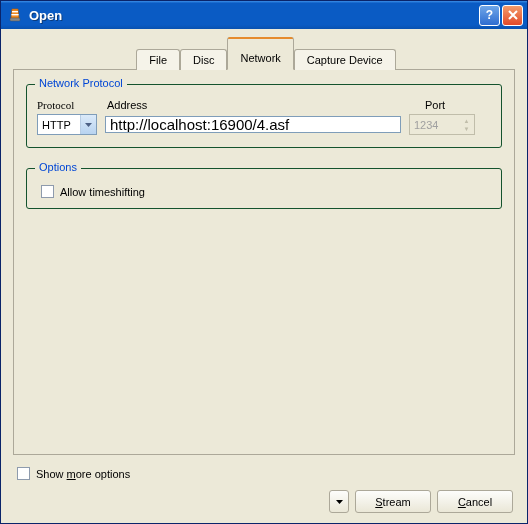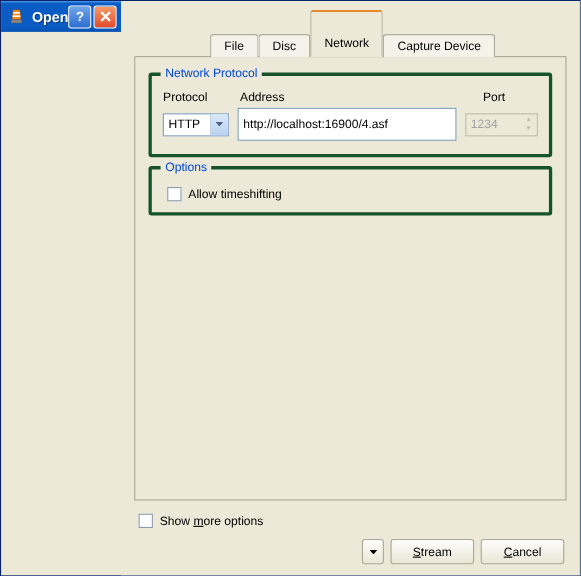--- a/index.html
+++ b/index.html
@@ -11,21 +11,21 @@
     background: #fff;
     width: 528px;
     height: 524px;
     overflow: hidden;
   }
   .window {
     width: 528px;
     height: 524px;
     border: 1px solid #0a246a;
     display: flex;
-    flex-direction: row;
+    flex-direction: column;
     background: #ece9d8;
   }
   .titlebar {
     height: 28px;
     background: linear-gradient(to bottom, #3b8ee8 0%, #0a5bc4 8%, #0a5bc4 85%, #0851b0 100%);
     display: flex;
     align-items: center;
     padding: 0 4px 0 6px;
     color: #fff;
   }
@@ -82,62 +82,62 @@
     background: #f5f3e9;
     margin-right: 0px;
     position: relative;
     color: #000;
     cursor: default;
   }
   .tab.active {
     background: #ece9d8;
     border-bottom: 1px solid #ece9d8;
     z-index: 3;
-    padding-top: 24px;
+    padding-top: 14px;
     padding-bottom: 5px;
     margin-top: -2px;
   }
   .tab.active::before {
     content: "";
     position: absolute;
     top: -1px; left: 0; right: 0;
     height: 2px;
     background: #e68b2c;
     border-radius: 2px 2px 0 0;
   }
   .tab-panel {
     border: 1px solid #aca899;
     background: #ece9d8;
     flex: 1;
     padding: 14px 12px 8px 12px;
     position: relative;
   }
   .groupbox {
-    border: 3px solid #14532d;
+    border: 1px solid #14532d;
     border-radius: 3px;
-    margin-bottom: 8px;
-    padding: 14px 10px 12px 10px;
+    margin-bottom: 20px;
+    padding: 14px 26px 12px 10px;
     position: relative;
   }
   .grouplabel {
     position: absolute;
     top: -8px;
     left: 8px;
     background: #ece9d8;
     padding: 0 4px;
     color: #0046d5;
     font-size: 11px;
   }
   .row-labels {
     display: flex;
     gap: 10px;
     margin-bottom: 3px;
     color: #000;
   }
-  .lbl-protocol { width: 60px; }
+  .lbl-protocol { width: 60px; font-family: Liberation Serif, serif; }
   .lbl-address { flex: 1; }
   .lbl-port { width: 50px; text-align: left; }
   .row-inputs {
     display: flex;
     gap: 8px;
     align-items: center;
   }
   .select-protocol {
     width: 60px;
     height: 21px;
@@ -152,26 +152,26 @@
     width: 16px;
     height: 19px;
     margin-left: auto;
     background: linear-gradient(to bottom, #dbeaf9, #b8d3f0);
     border-left: 1px solid #b8cde4;
     display:flex; align-items:center; justify-content:center;
     color:#4d6185;
   }
   .text-input {
     flex: 1;
-    height: 30px;
+    height: 17px;
     border: 1px solid #7f9db9;
     background: #fff;
     padding: 0 4px;
     font-family: Tahoma, sans-serif;
-    font-size: 11px;
+    font-size: 15px;
     line-height: 19px;
   }
   .port-wrap {
     width: 66px;
     height: 21px;
     border: 1px solid #c0bdaa;
     background: #ece9d8;
     display: flex;
     align-items: center;
     color: #a0a0a0;

